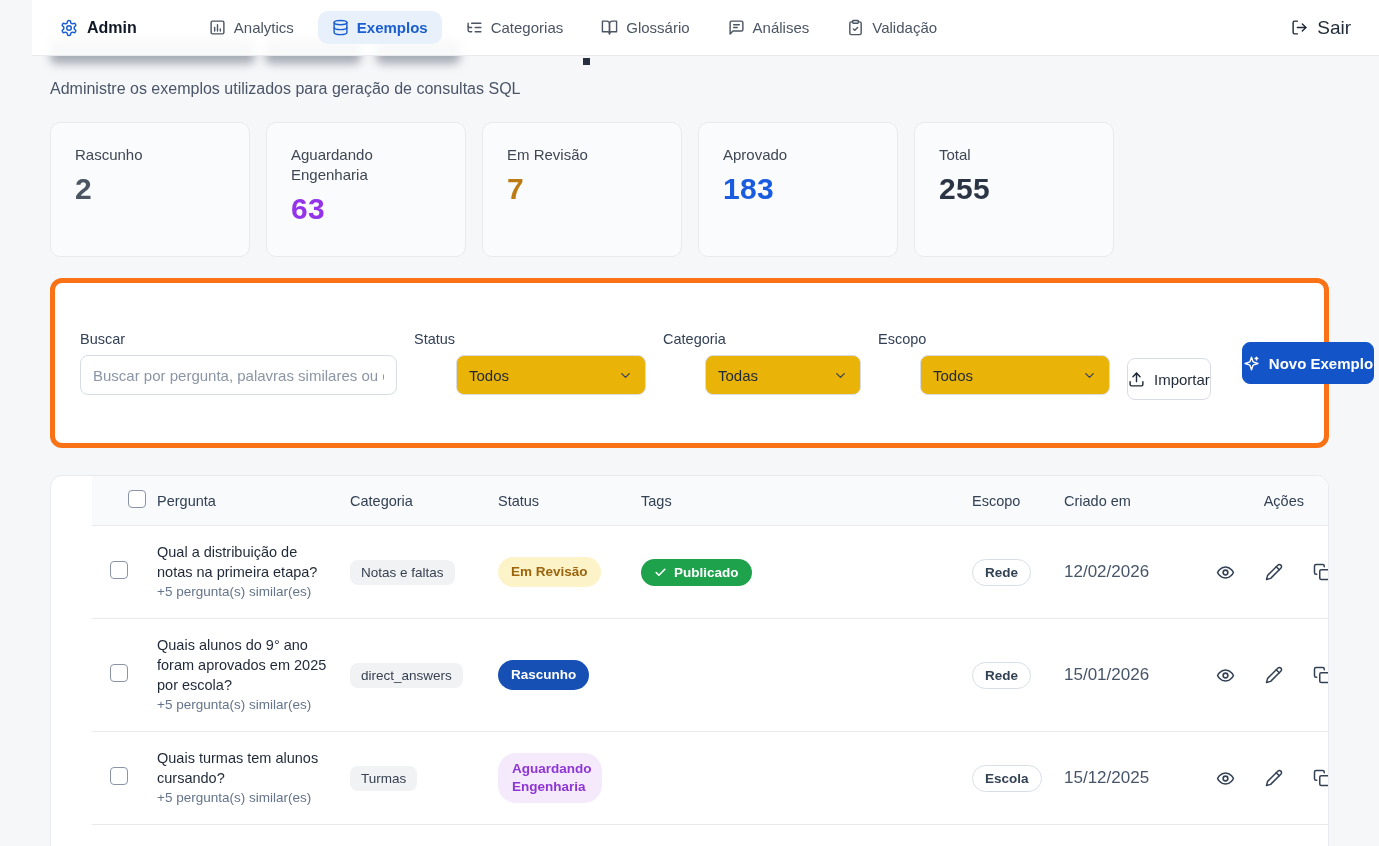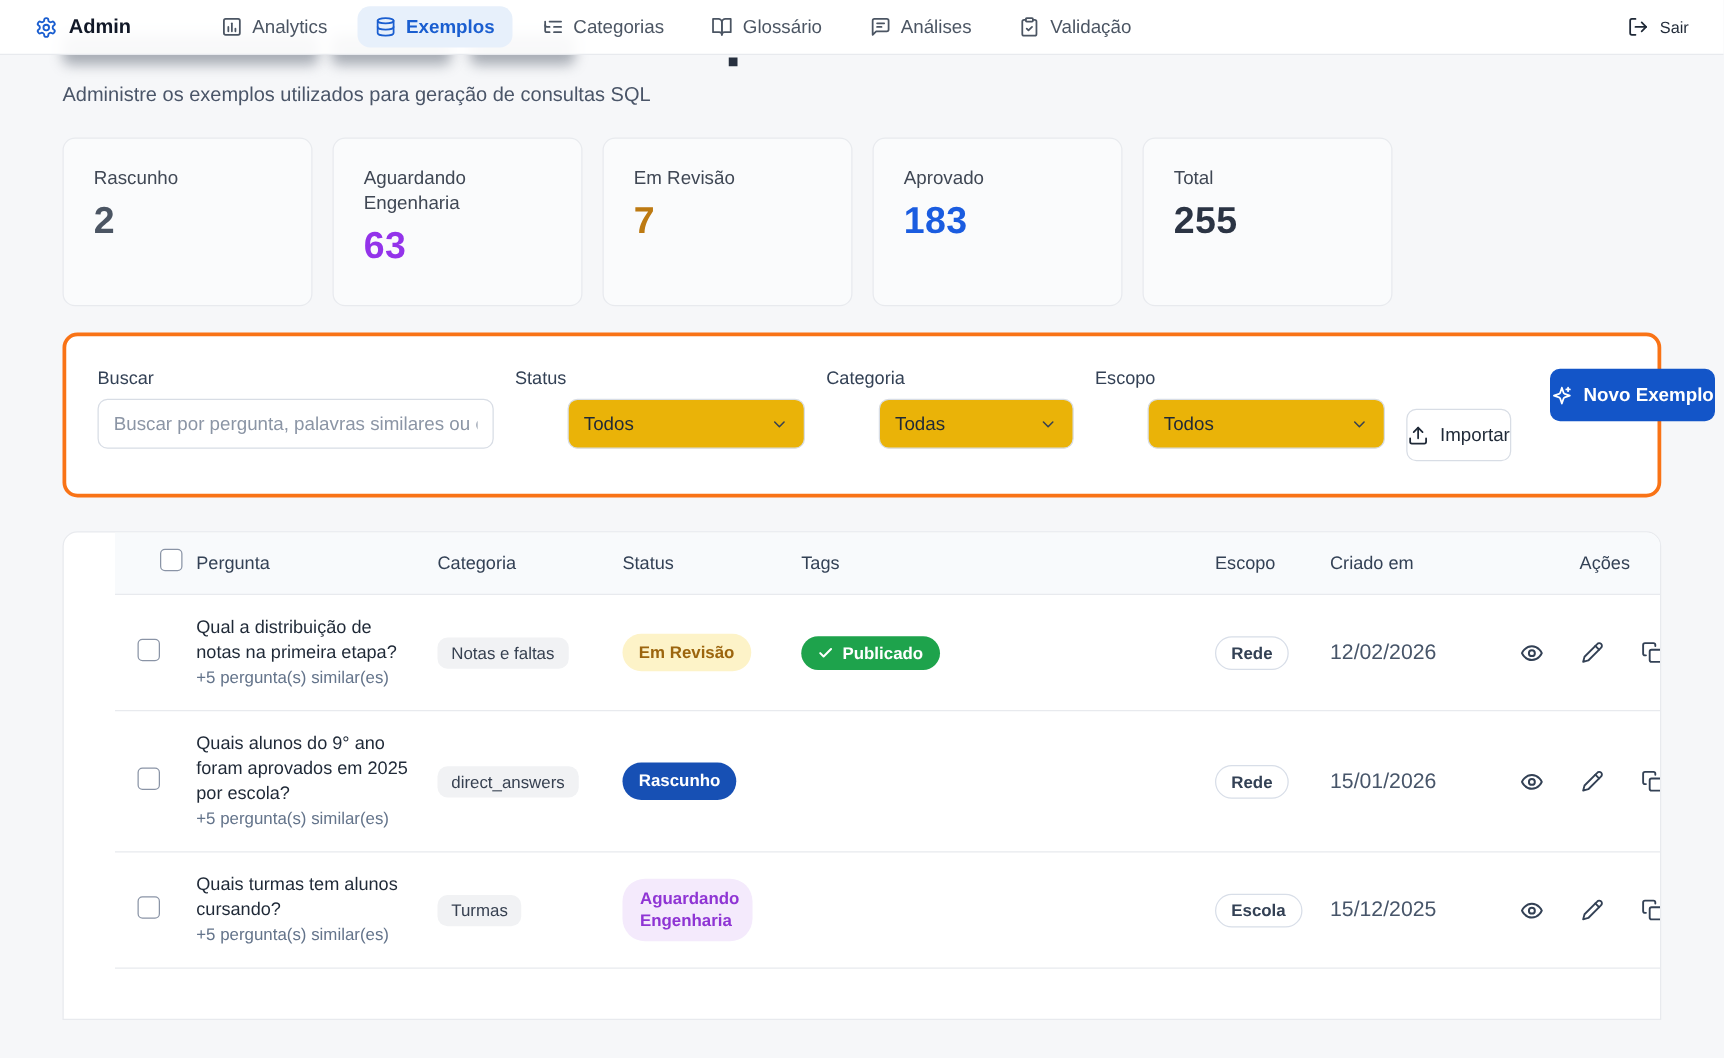--- a/index.html
+++ b/index.html
@@ -8,39 +8,40 @@
     font-family:"Liberation Sans", sans-serif;
     background:var(--page_bg, #f6f7f9);
     color:#1f2937;
   }
   svg { display:block; }
 
   
   .nav {
     position:relative; z-index:5;
     display:flex; align-items:center;
-    height:44px; padding:0 28px;
+    height:56px; padding:0 28px;
     background:rgba(255,255,255,0.92);
     border-bottom:1px solid #e8eaee;
+    margin-left:32px;
   }
   .brand { display:flex; align-items:center; gap:9px; margin-right:58px; cursor:default; }
   .brand .b-icon { color:var(--accent_blue); }
   .brand .b-label { font-size:16px; font-weight:700; color:#111827; }
   .nav-items { display:flex; align-items:center; gap:10px; }
   .nav-item {
     display:flex; align-items:center; gap:8px;
     padding:8px 14px; border:none; background:transparent;
     font-family:inherit; font-size:15px; color:#4b5563;
     border-radius:10px; cursor:pointer; white-space:nowrap;
   }
   .nav-item.active { background:#e7f0fb; color:var(--accent_blue); font-weight:600;text-align:center; }
   .logout-btn {
     margin-left:auto; display:flex; align-items:center; gap:9px;
     background:transparent; border:none; font-family:inherit;
-    font-size:13px; color:#1f2937; cursor:pointer;
+    font-size:19px; color:#1f2937; cursor:pointer;
   }
 
   
   .main { max-width:1279px; margin:0 auto; position:relative; }
 
   
   .title-redacted { position:absolute; top:-16px; left:0; width:600px; height:40px; z-index:1; pointer-events:none; }
   .blur-blob { position:absolute; top:0; height:24px; border-radius:6px; background:#5b6472; opacity:.5; filter:blur(5px); }
   .blur-square { position:absolute; left:533px; top:18px; width:7px; height:7px; background:#27303f; filter:blur(0.5px); }
 
@@ -51,22 +52,22 @@
   .stat-card {
     width:200px; height:135px;
     background:#fafbfc; border:1px solid #e8eaee; border-radius:10px;
     padding:22px 24px;
   }
   .stat-label { font-size:15px; color:#3f4754; line-height:20px; }
   .stat-value { font-size:30px; font-weight:700; margin-top:7px; letter-spacing:.3px; }
 
   
   .filter-panel {
-    margin-top:21px; background:#fff; border:3px solid #f97316; border-radius:12px;
-    padding:26px 25px; display:flex; gap:17px; align-items:flex-start;
+    margin-top:21px; background:#fff; border:5px solid #f97316; border-radius:12px;
+    padding:43px 25px; display:flex; gap:17px; align-items:center;
   }
   .field { display:flex; flex-direction:column; gap:8px; }
   .field-label { font-size:14.5px; color:#334155; }
   .text-input {
     width:317px; height:40px; border:1px solid #d8dde5; border-radius:8px;
     padding:0 12px; font-family:inherit; font-size:15px; color:#1f2937; background:#fff;
   }
   .text-input::placeholder { color:#8b95a5; }
   .select-box {
     height:40px; border:1px solid #d8dde5; border-radius:8px; background:#eab308;

